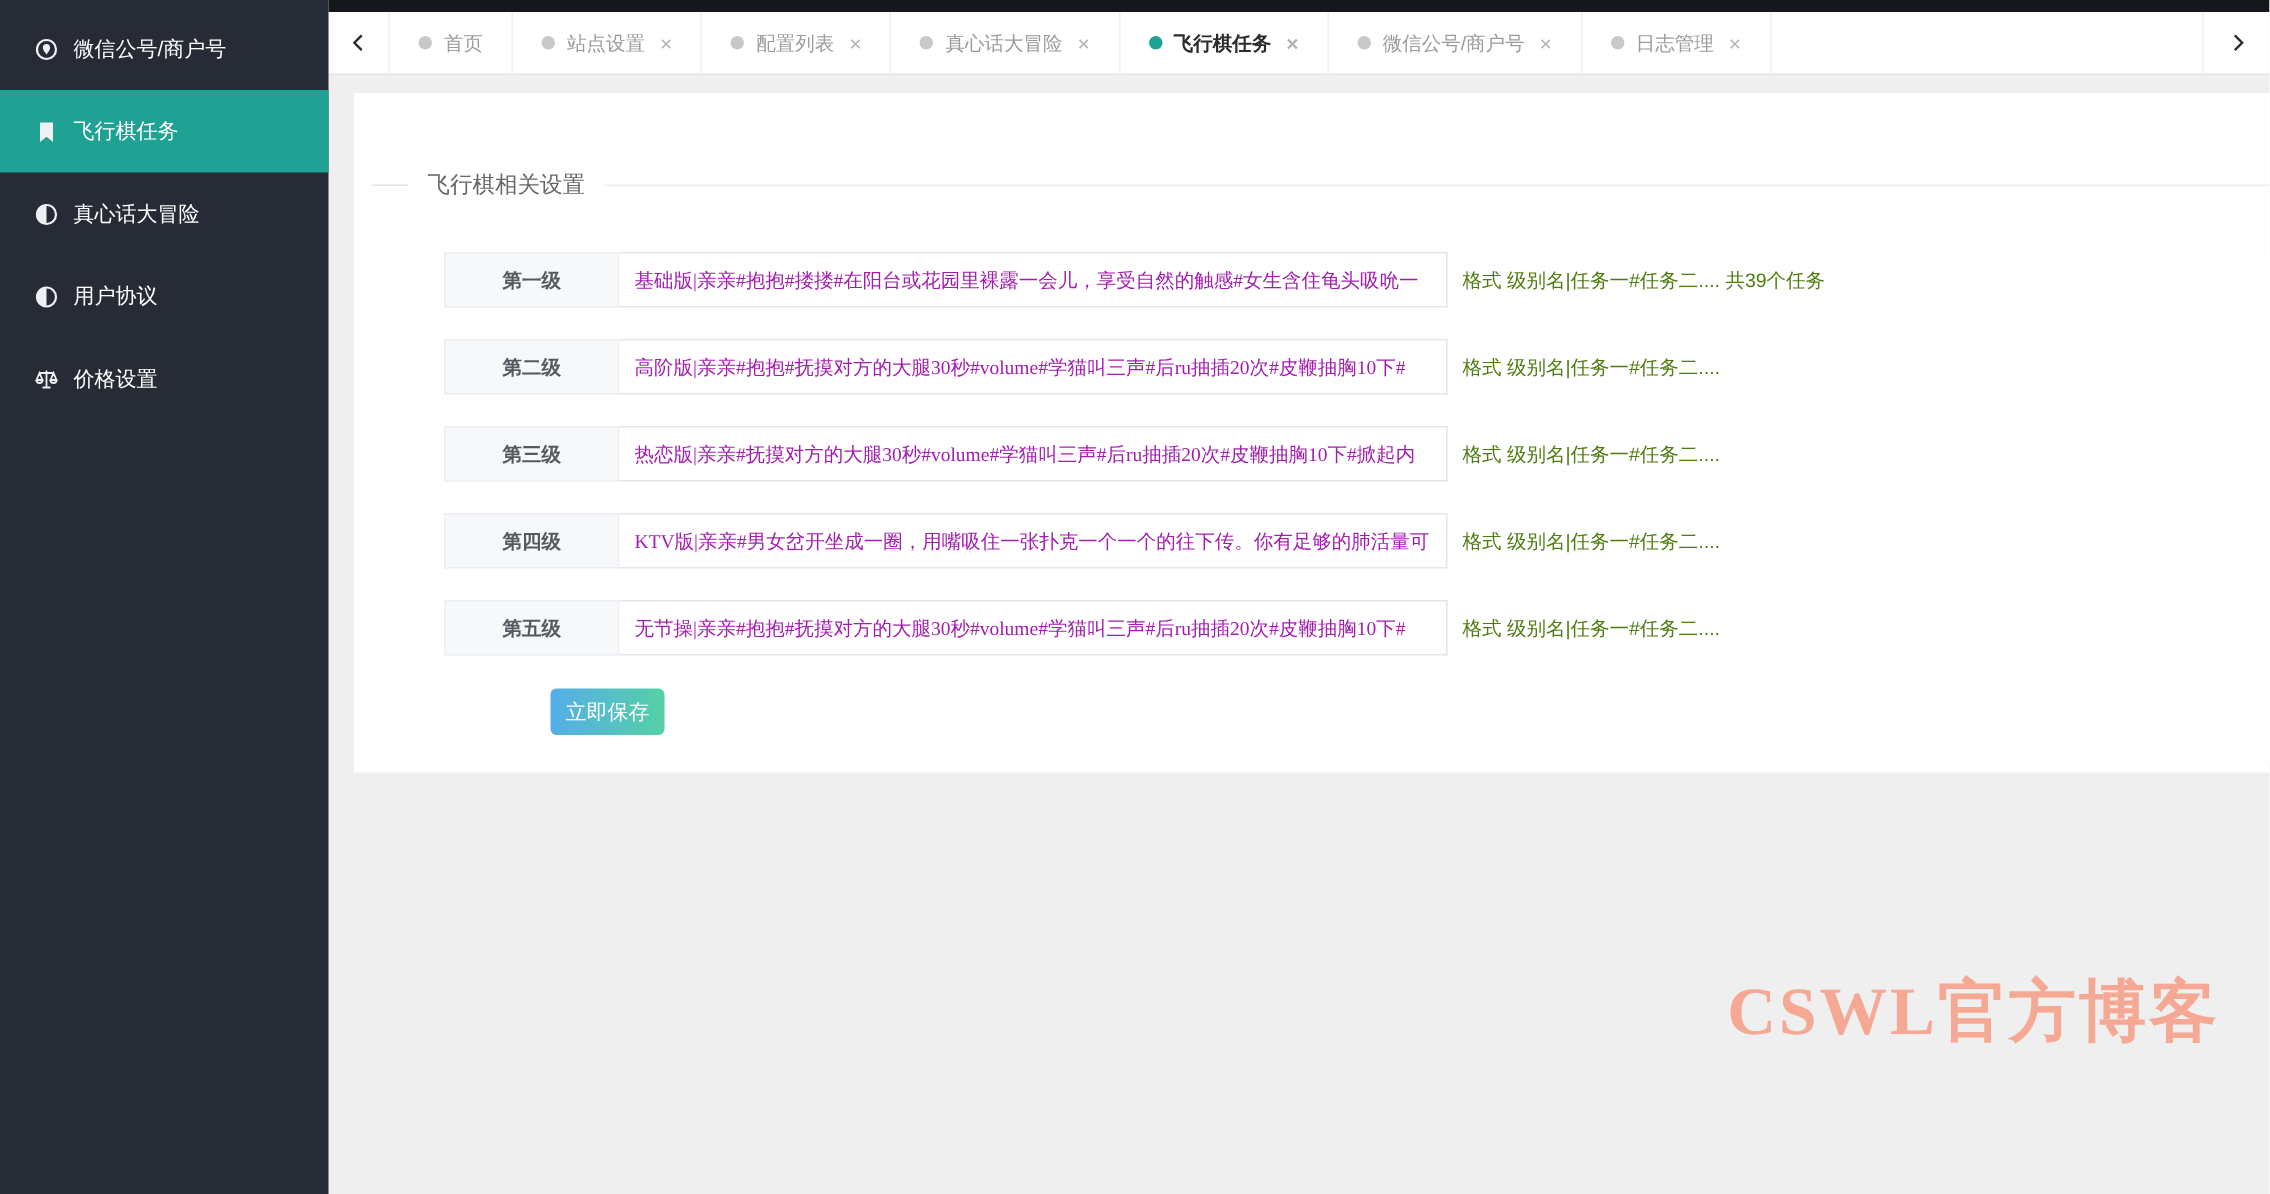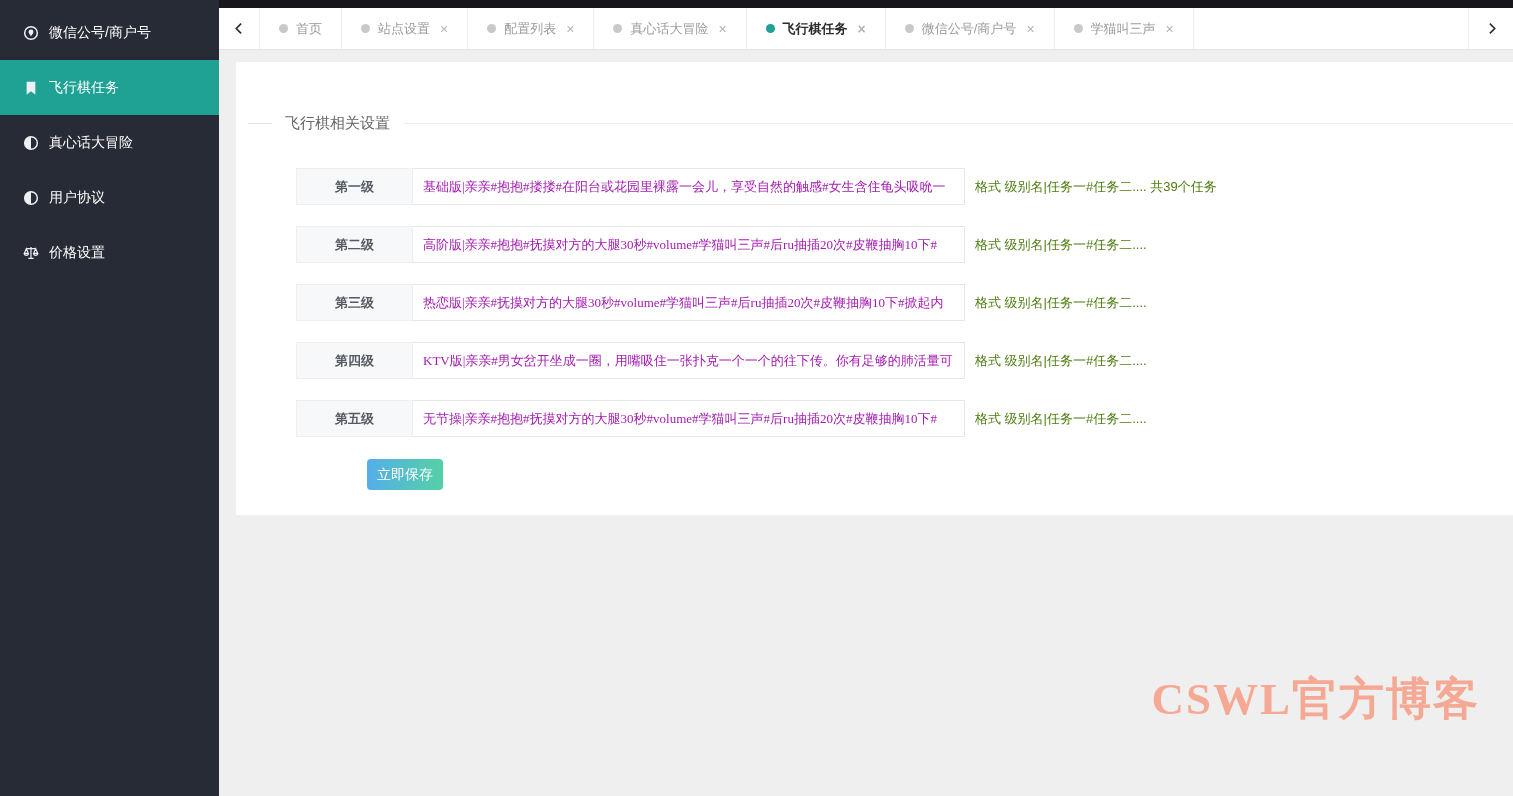--- a/index.html
+++ b/index.html
@@ -71,21 +71,21 @@
   .row-hint { margin-left:10px; font-size:13px; color:#4d7c0f; white-space:nowrap; }
 
   .save-btn {
     margin-left:119px; margin-top:1px; width:76px; height:31px;
     border:none; border-radius:4px; cursor:pointer;
     background:linear-gradient(90deg, #55aee9, #55d0a5);
     color:#ffffff; font-size:14px; font-family:inherit;
   }
 
   
-  .watermark { position:absolute; right:33px; top:675px; text-align:center; z-index:2;margin-left:48px; }
+  .watermark { position:absolute; right:33px; top:650px; text-align:center; z-index:2;margin-left:48px; }
   .wm-title {
     font-family:"Liberation Serif", "DejaVu Serif", serif; font-weight:bold;
     font-size:45px; color:#f5a893; letter-spacing:2px; line-height:1.1;
   }
   .wm-sub { margin-top:5px; font-size:19px; font-weight:bold; color:#f192a1; letter-spacing:2px; }
 </style>
 </head>
 <body>
 
 <div class="sidebar">
@@ -169,21 +169,21 @@
     <span>飞行棋任务</span>
     <span class="close">×</span>
   </div>
   <div class="tab">
     <span class="dot"></span>
     <span>微信公号/商户号</span>
     <span class="close">×</span>
   </div>
   <div class="tab">
     <span class="dot"></span>
-    <span>学猫叫三声</span>
+    <span>日志管理</span>
     <span class="close">×</span>
   </div>
 
   <div class="tab-spacer"></div>
   <div class="tab-nav right">
     <svg viewBox="0 0 16 16" fill="none" stroke="currentColor" stroke-width="2">
         <polyline points="6,2 12,8 6,14"></polyline>
       </svg>
   </div>
 </div>

